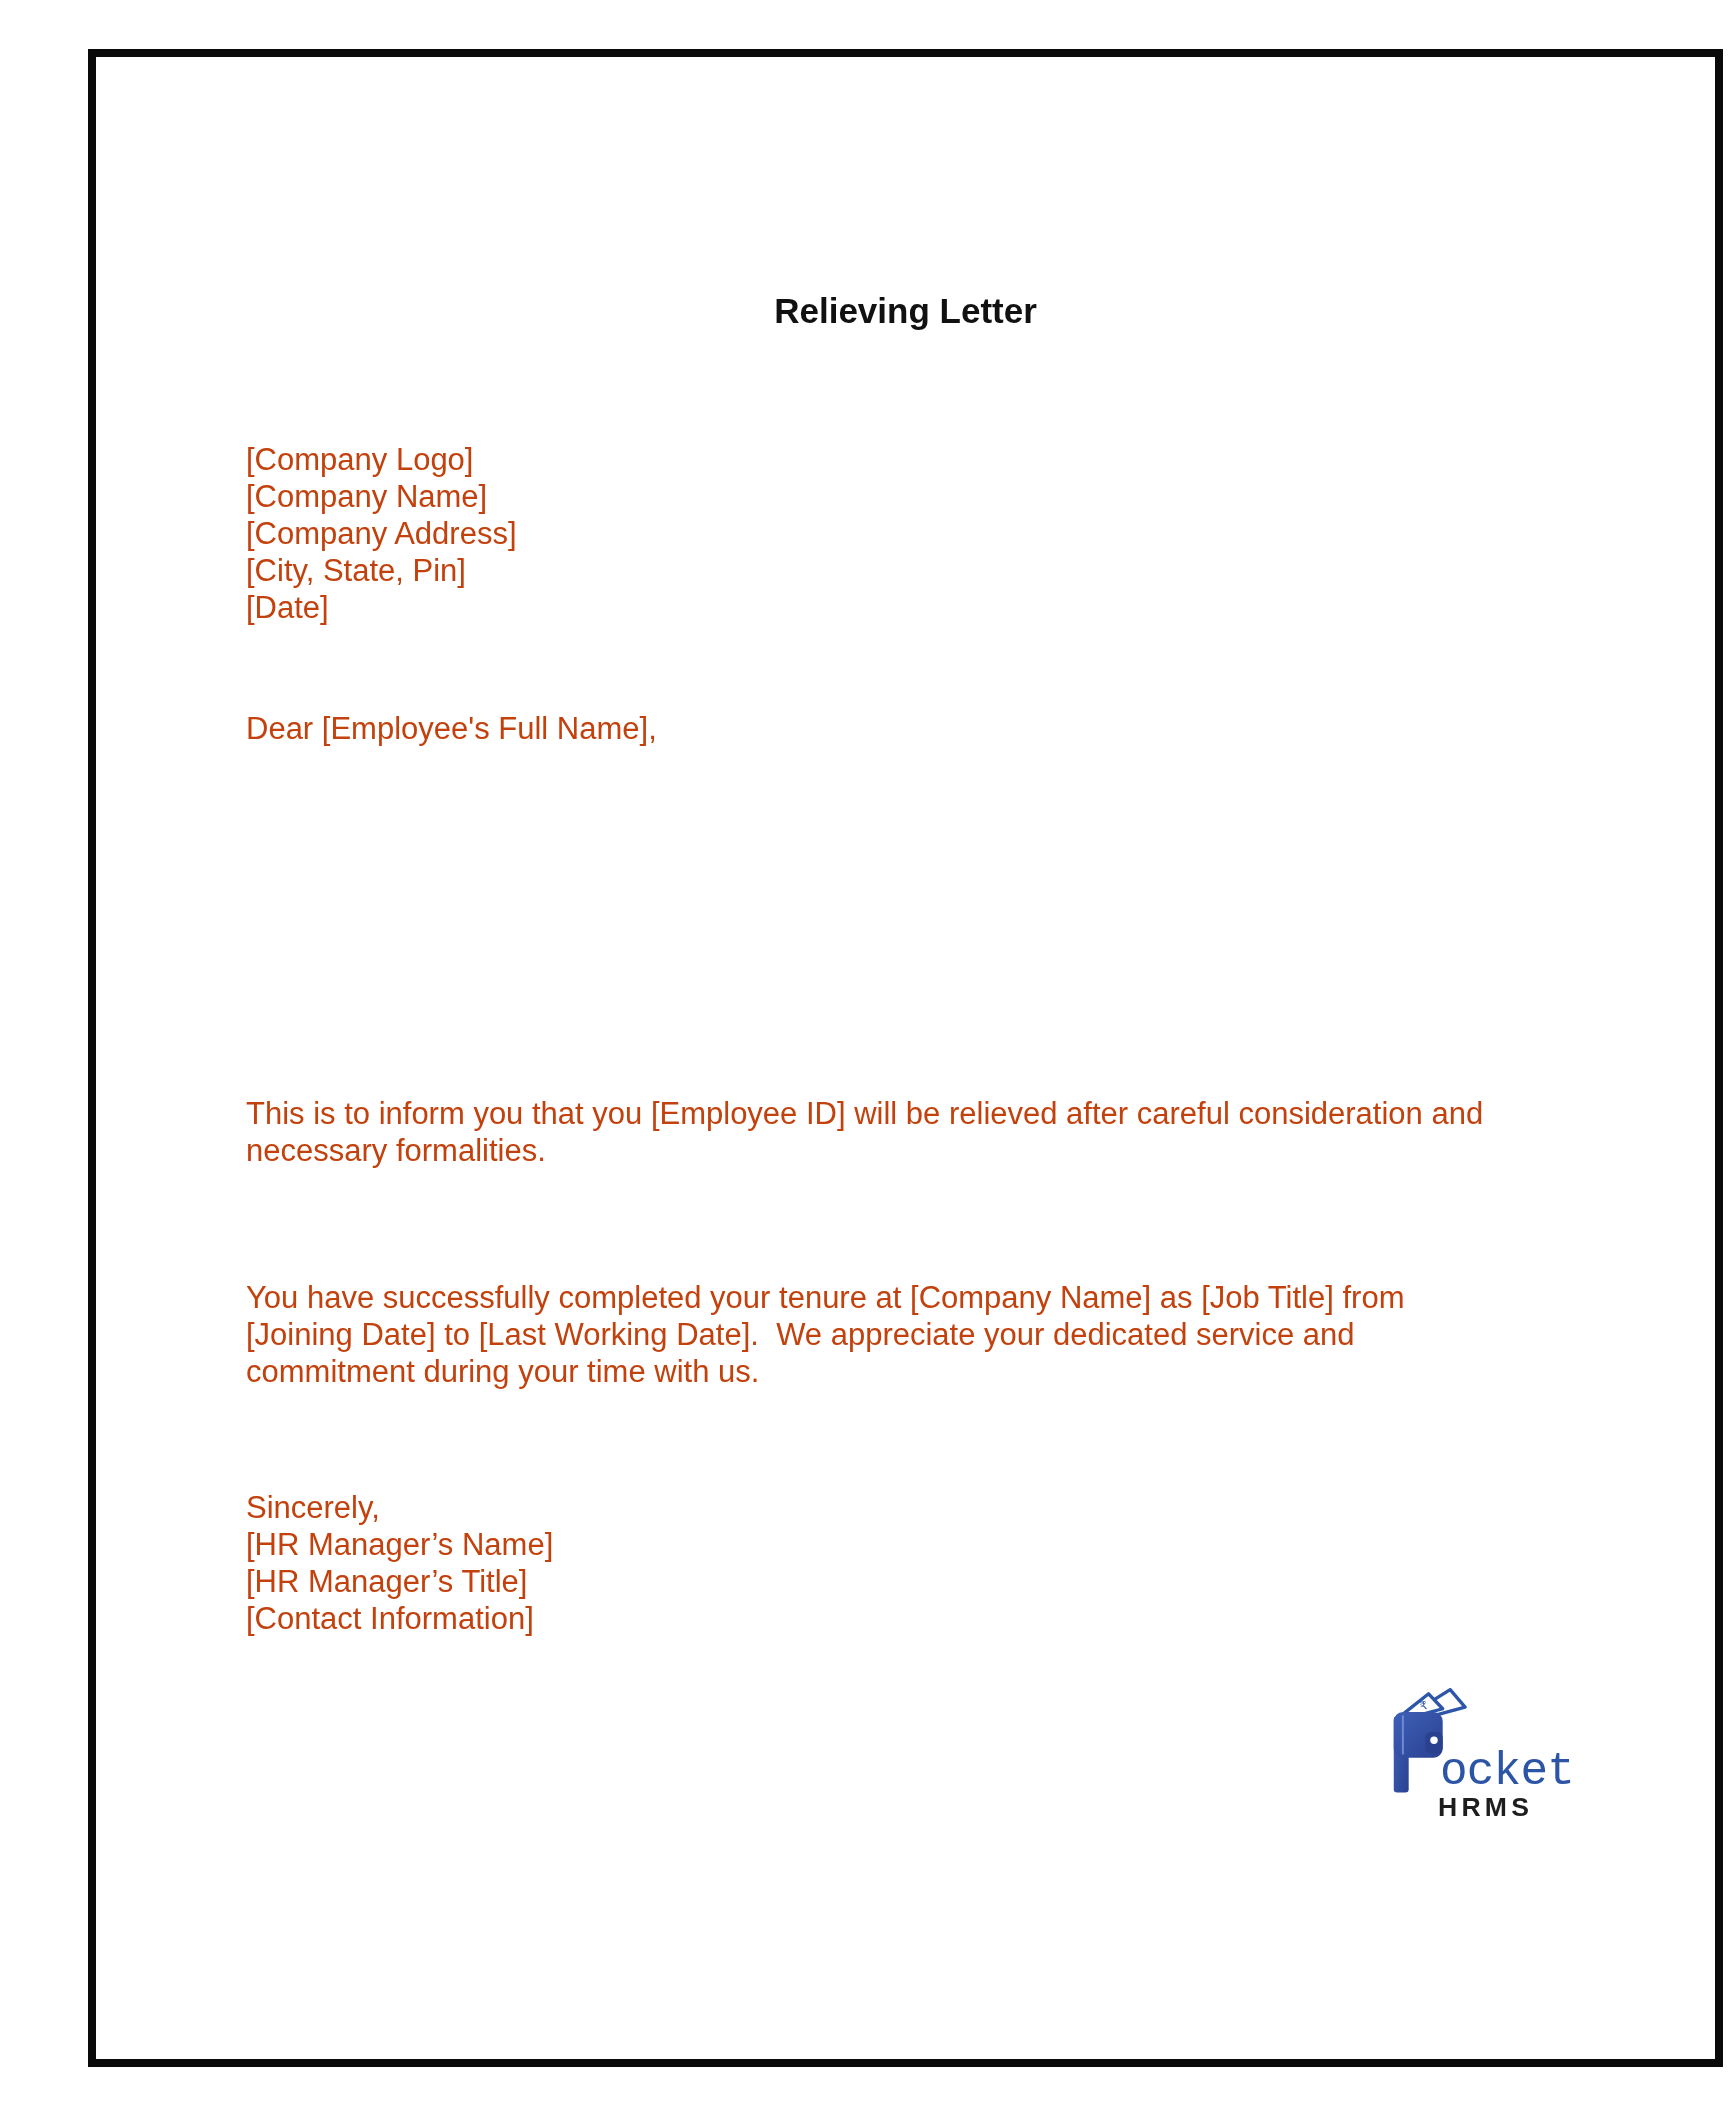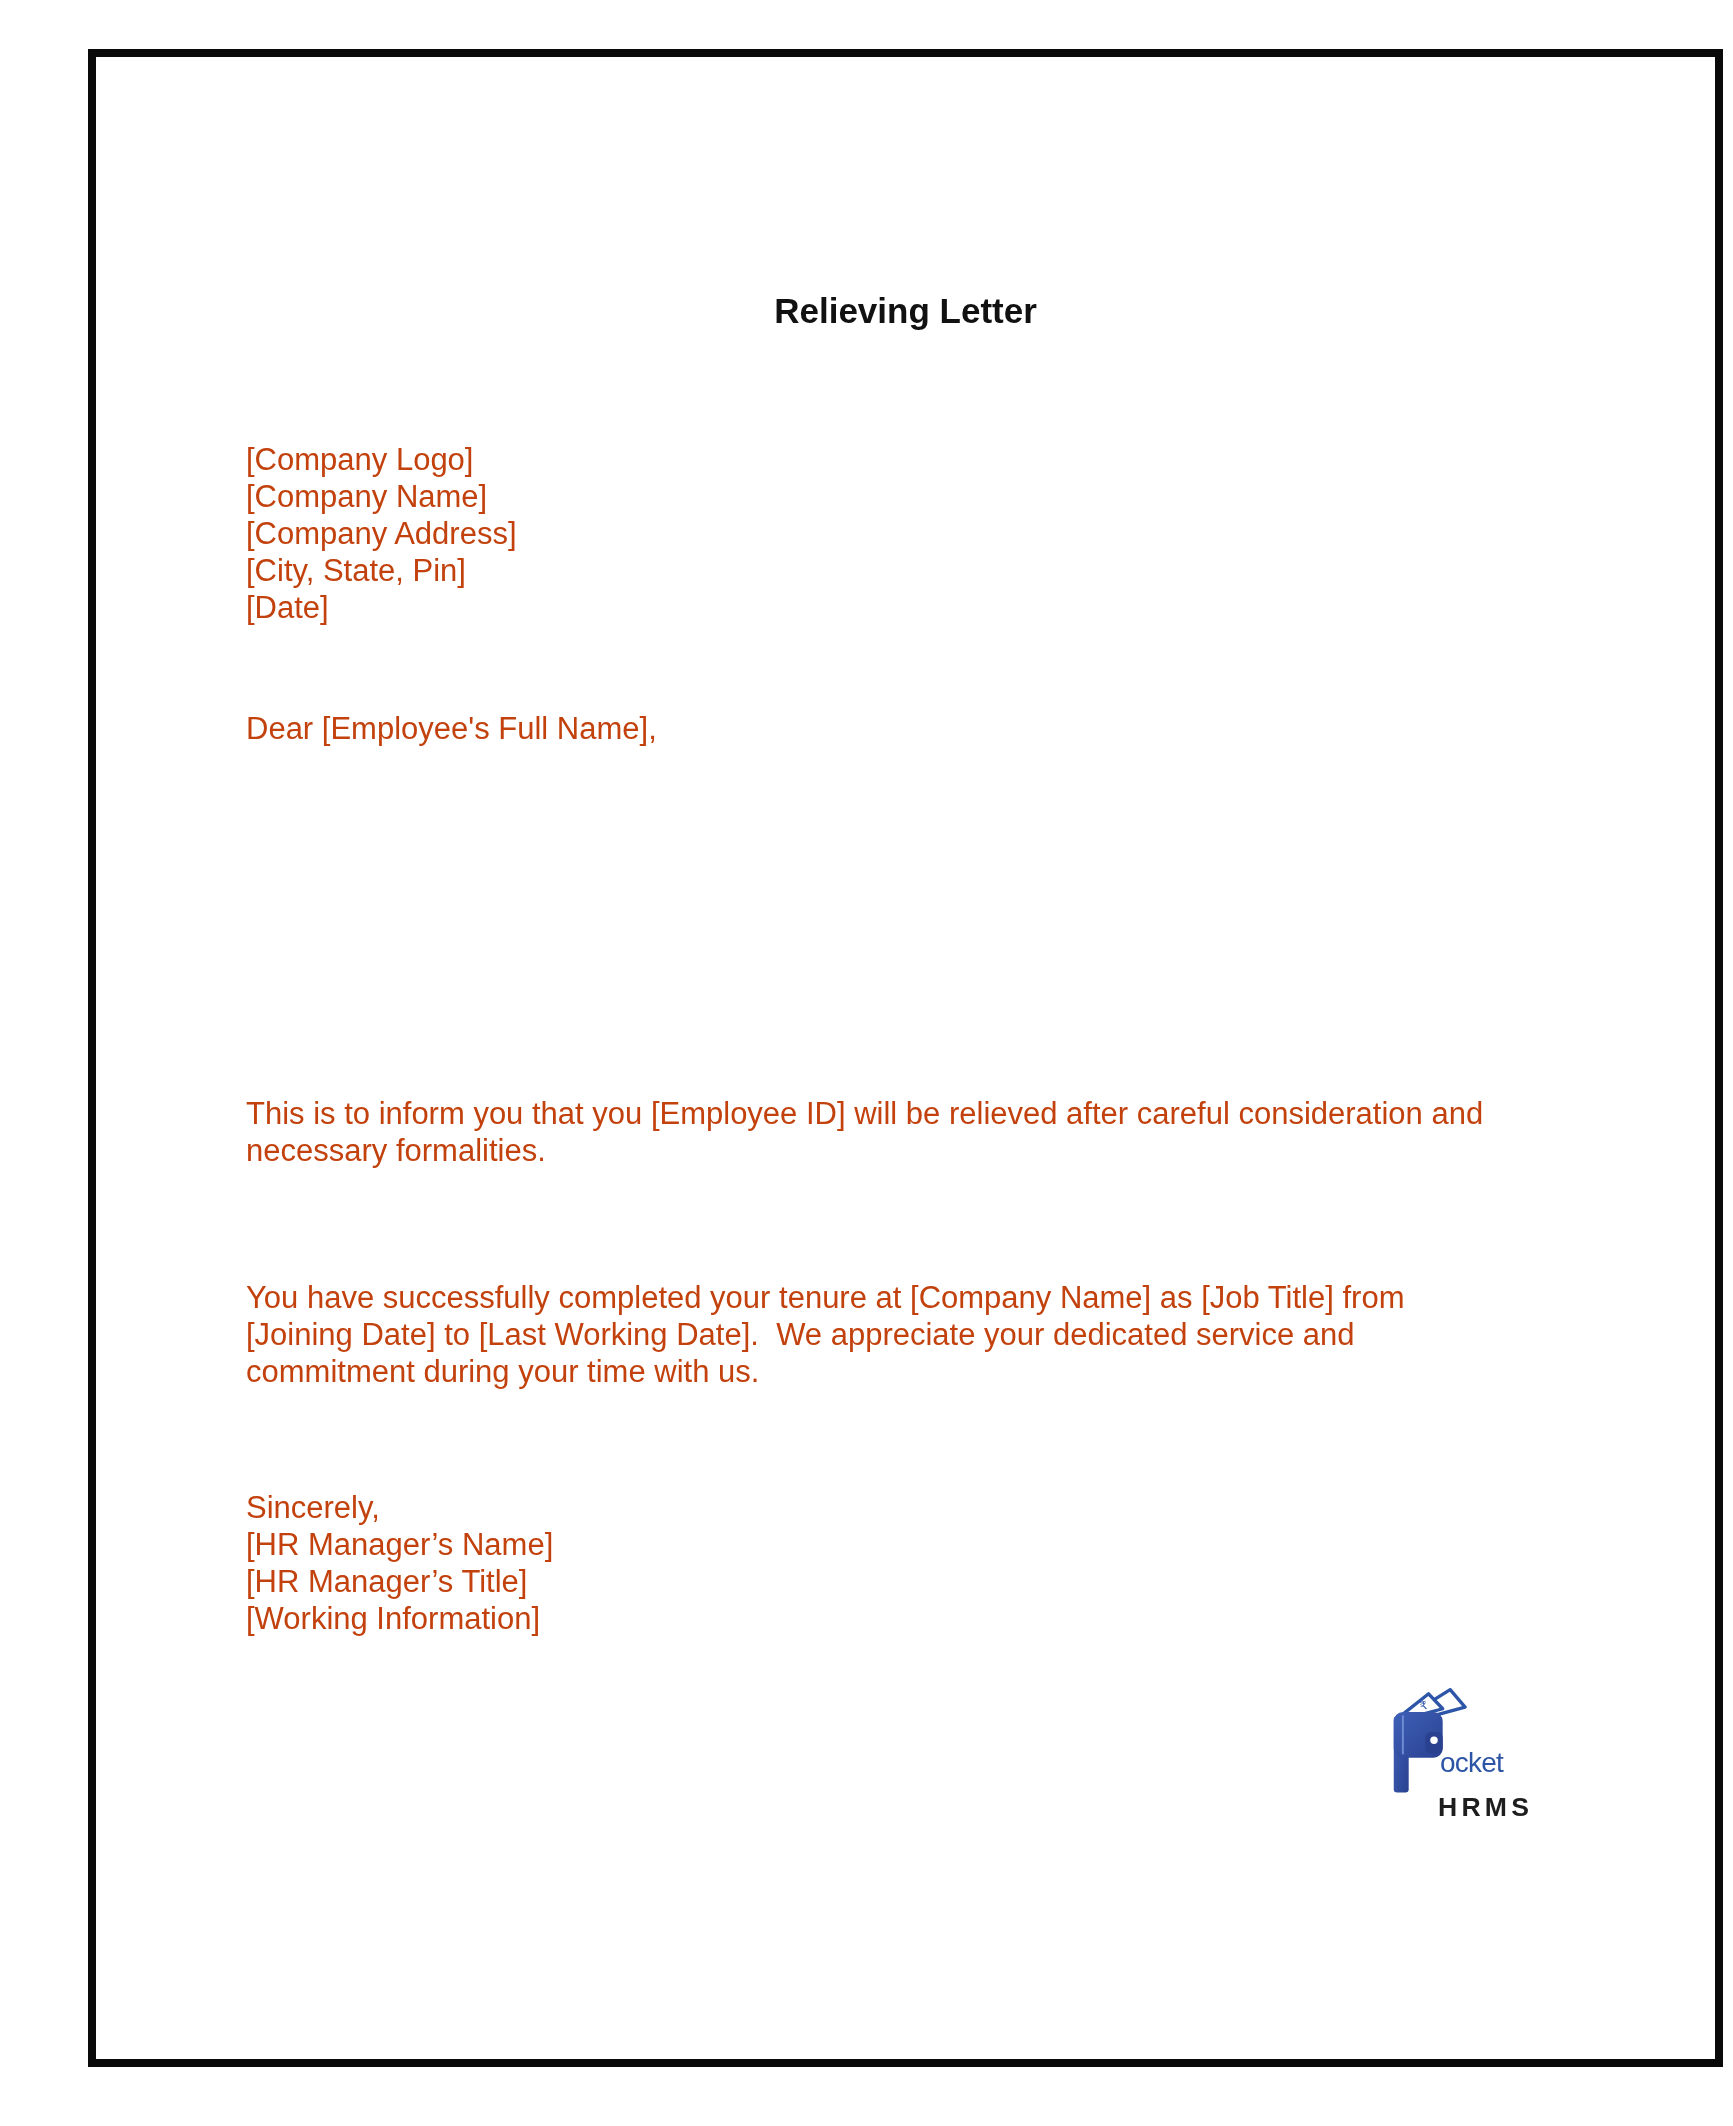--- a/index.html
+++ b/index.html
@@ -62,22 +62,22 @@
   }
   .logo svg {
     position: absolute;
     left: 0;
     top: 0;
   }
   .logo-wordmark {
     position: absolute;
     left: 48px;
     top: 61px;
-    font-family: Liberation Sans, sans-serif;
-    font-size: 28px;
+    font-family: Liberation Mono, monospace;
+    font-size: 46px;
     letter-spacing: -0.8px;
     color: #2d55a5;
     line-height: 1;
   }
   .logo-sub {
     position: absolute;
     left: 46px;
     top: 106px;
     font-size: 26.6px;
     font-weight: 700;
@@ -107,21 +107,21 @@
   <div class="textblock para-2">This is to inform you that you [Employee ID] will be relieved after careful consideration and
 necessary formalities.</div>
 
   <div class="textblock para-3">You have successfully completed your tenure at [Company Name] as [Job Title] from
 [Joining Date] to [Last Working Date].  We appreciate your dedicated service and
 commitment during your time with us.</div>
 
   <div class="textblock signoff-block">Sincerely,
 [HR Manager’s Name]
 [HR Manager’s Title]
-[Working Information]</div>
+[Contact Information]</div>
 
   <div class="logo">
     <svg width="79" height="112" viewBox="0 0 95 135">
       <defs>
         <linearGradient id="walletGrad" x1="0" y1="0" x2="1" y2="1">
           <stop offset="0" stop-color="#3e60b8"></stop>
           <stop offset="1" stop-color="#2a4190"></stop>
         </linearGradient>
       </defs>
 

